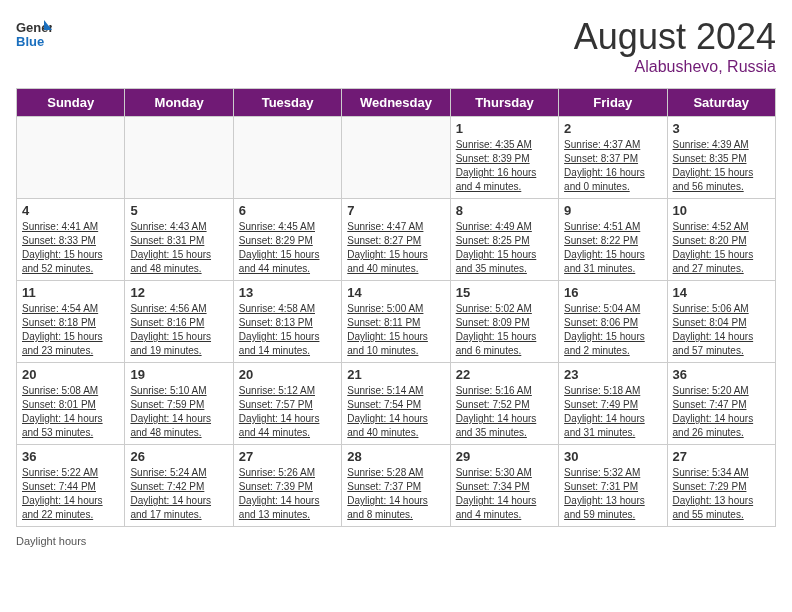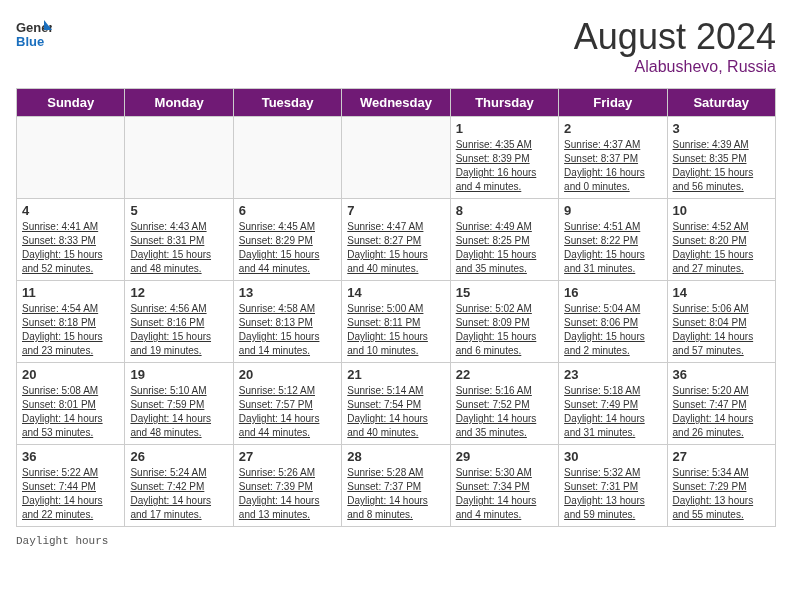--- a/index.html
+++ b/index.html
@@ -49,21 +49,20 @@
       font-size: 13px;
       font-weight: bold;
       margin-bottom: 2px;
       display: block;
     }
     .day-info { line-height: 1.4; text-decoration: underline; }
     .footer {
       margin-top: 8px;
       font-size: 11px;
       color: #555;
-      font-family: Liberation Mono, monospace;
     }
   </style>
 </head>
 <body>
 
 <div class="header">
   <div class="logo">
     <div>
       <svg width="36" height="36" viewBox="0 0 36 36">
         <text x="0" y="16" font-size="13" font-weight="bold" fill="#333">General</text>

